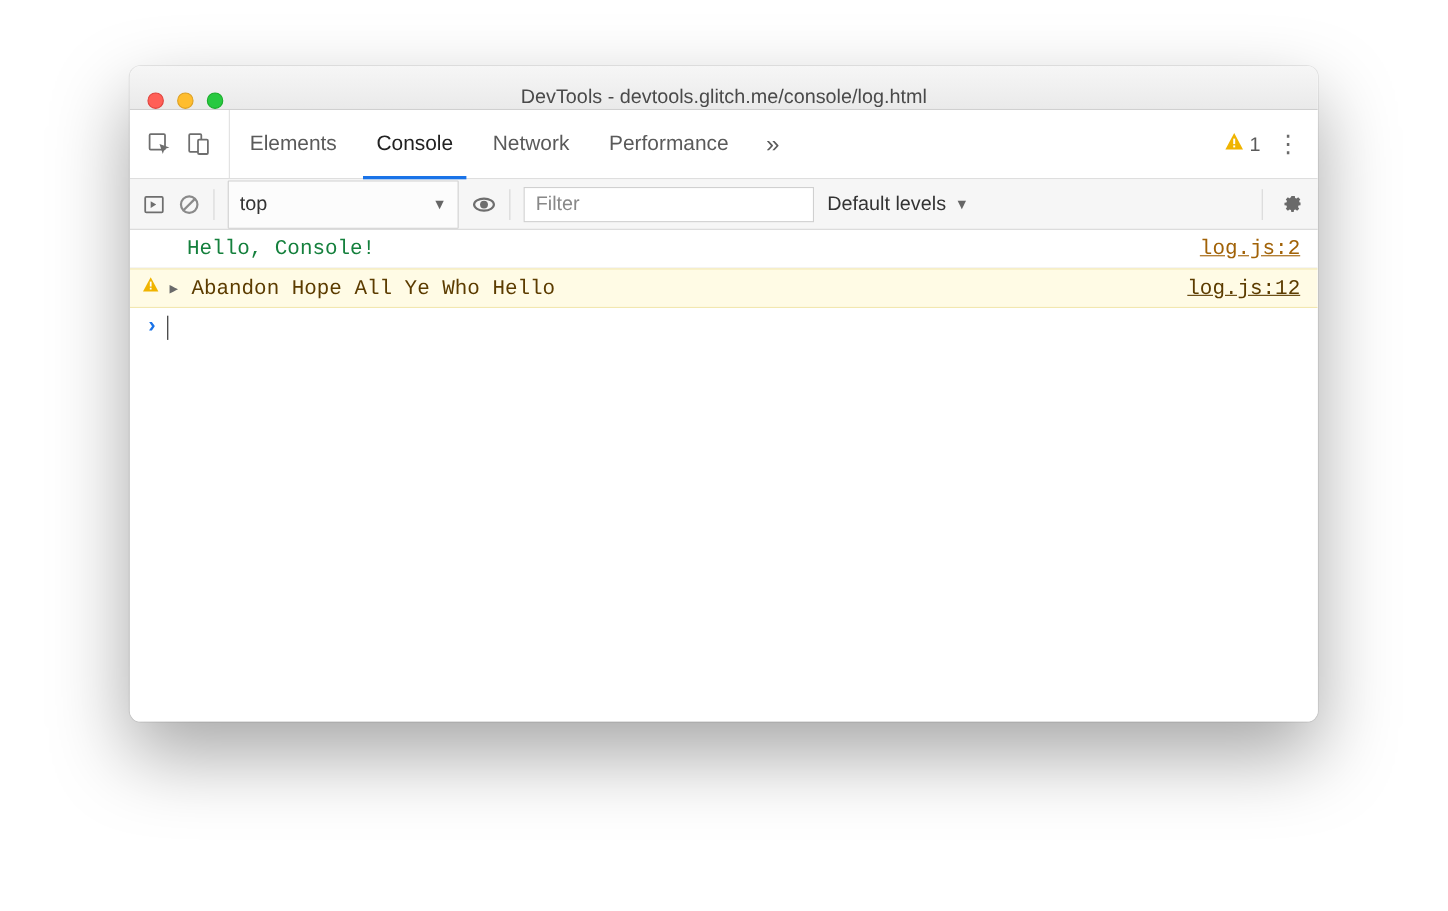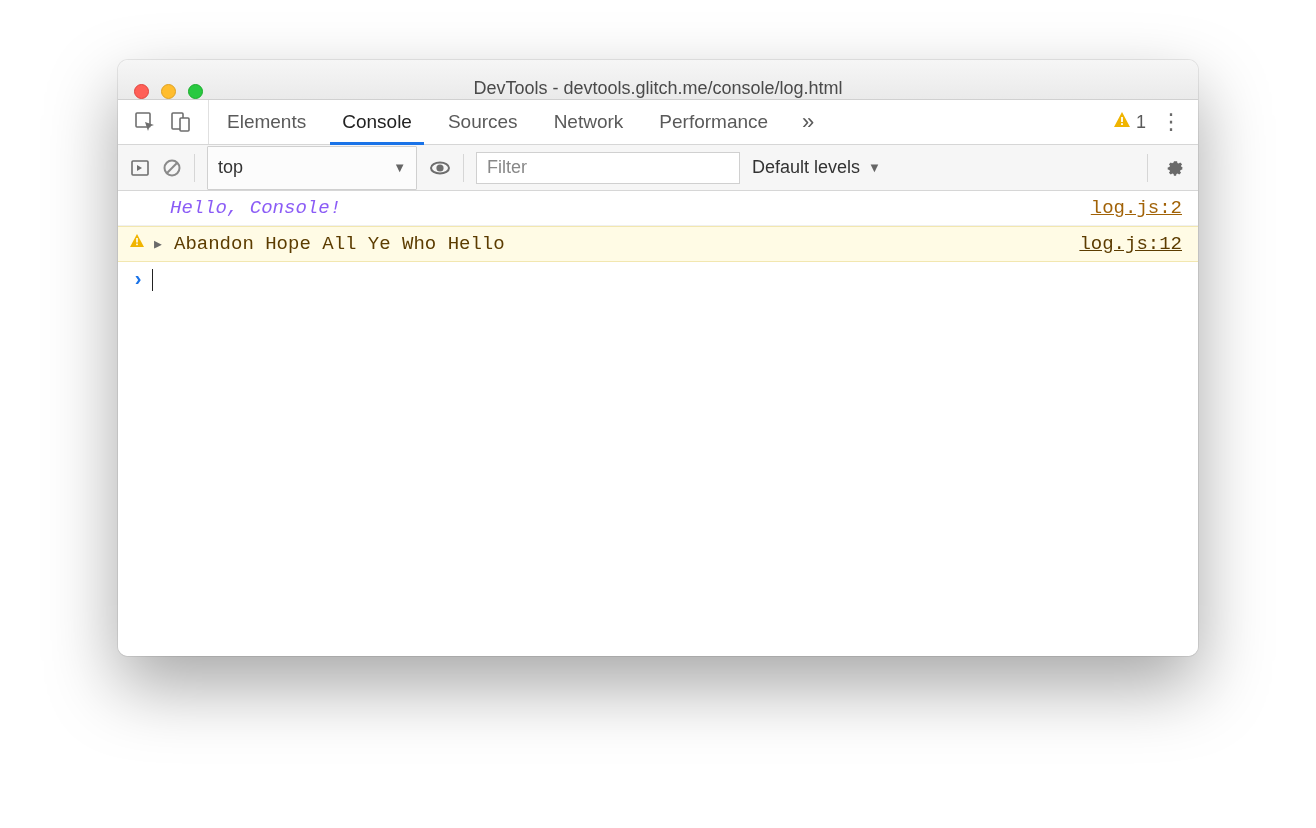--- a/index.html
+++ b/index.html
@@ -43,21 +43,21 @@
   .dot.yellow { background: #ffbd2e; border: 1px solid #dea123; }
   .dot.green { background: #28c940; border: 1px solid #1aad2b; }
   .title {
     flex: 1;
     text-align: center;
     font-size: 18px;
     color: #4a4a4a;
   }
   
   .tabstrip {
-    height: 45px;
+    height: 63px;
     border-bottom: 1px solid #d6d6d6;
     display: flex;
     align-items: stretch;
     background: #fff;
   }
   .tool-left {
     display: flex;
     align-items: center;
     gap: 14px;
     padding: 0 16px;
@@ -150,21 +150,21 @@
     align-items: center;
     justify-content: space-between;
     border-bottom: 1px solid #f0f0f0;
     padding: 6px 16px 6px 10px;
     min-height: 34px;
   }
   .row .left {
     display: flex; align-items: center; gap: 8px;
   }
   .row .msg { white-space: pre; }
-  .row.info .msg { color: #8b5cf6; padding-left: 42px; font-style: italic; }
+  .row.info .msg { color: #15803d; padding-left: 42px; }
   .row.warn {
     background: #fffbe5;
     border-top: 1px solid #f2e7b0;
     border-bottom: 1px solid #f2e7b0;
   }
   .row.warn .msg { color: #5c3c00; }
   .warn-icon { color: #e2a100; width: 18px; text-align: center; }
   .expand { color: #6a6a6a; font-size: 13px; width: 12px; }
   .src { color: #a16207; text-decoration: underline; cursor: pointer; }
   .row.warn .src { color: #5c3c00; }
@@ -207,23 +207,20 @@
           <rect x="10" y="7" width="9" height="13" rx="1" fill="#fff"></rect>
         </svg>
       </span>
     </div>
 
     <div class="tab">
         <span>Elements</span>
       </div>
     <div class="tab active">
         <span>Console</span>
-      </div>
-    <div class="tab">
-        <span>Sources</span>
       </div>
     <div class="tab">
         <span>Network</span>
       </div>
     <div class="tab">
         <span>Performance</span>
       </div>
     <div class="more-tabs">
         <span>»</span>
       </div>

